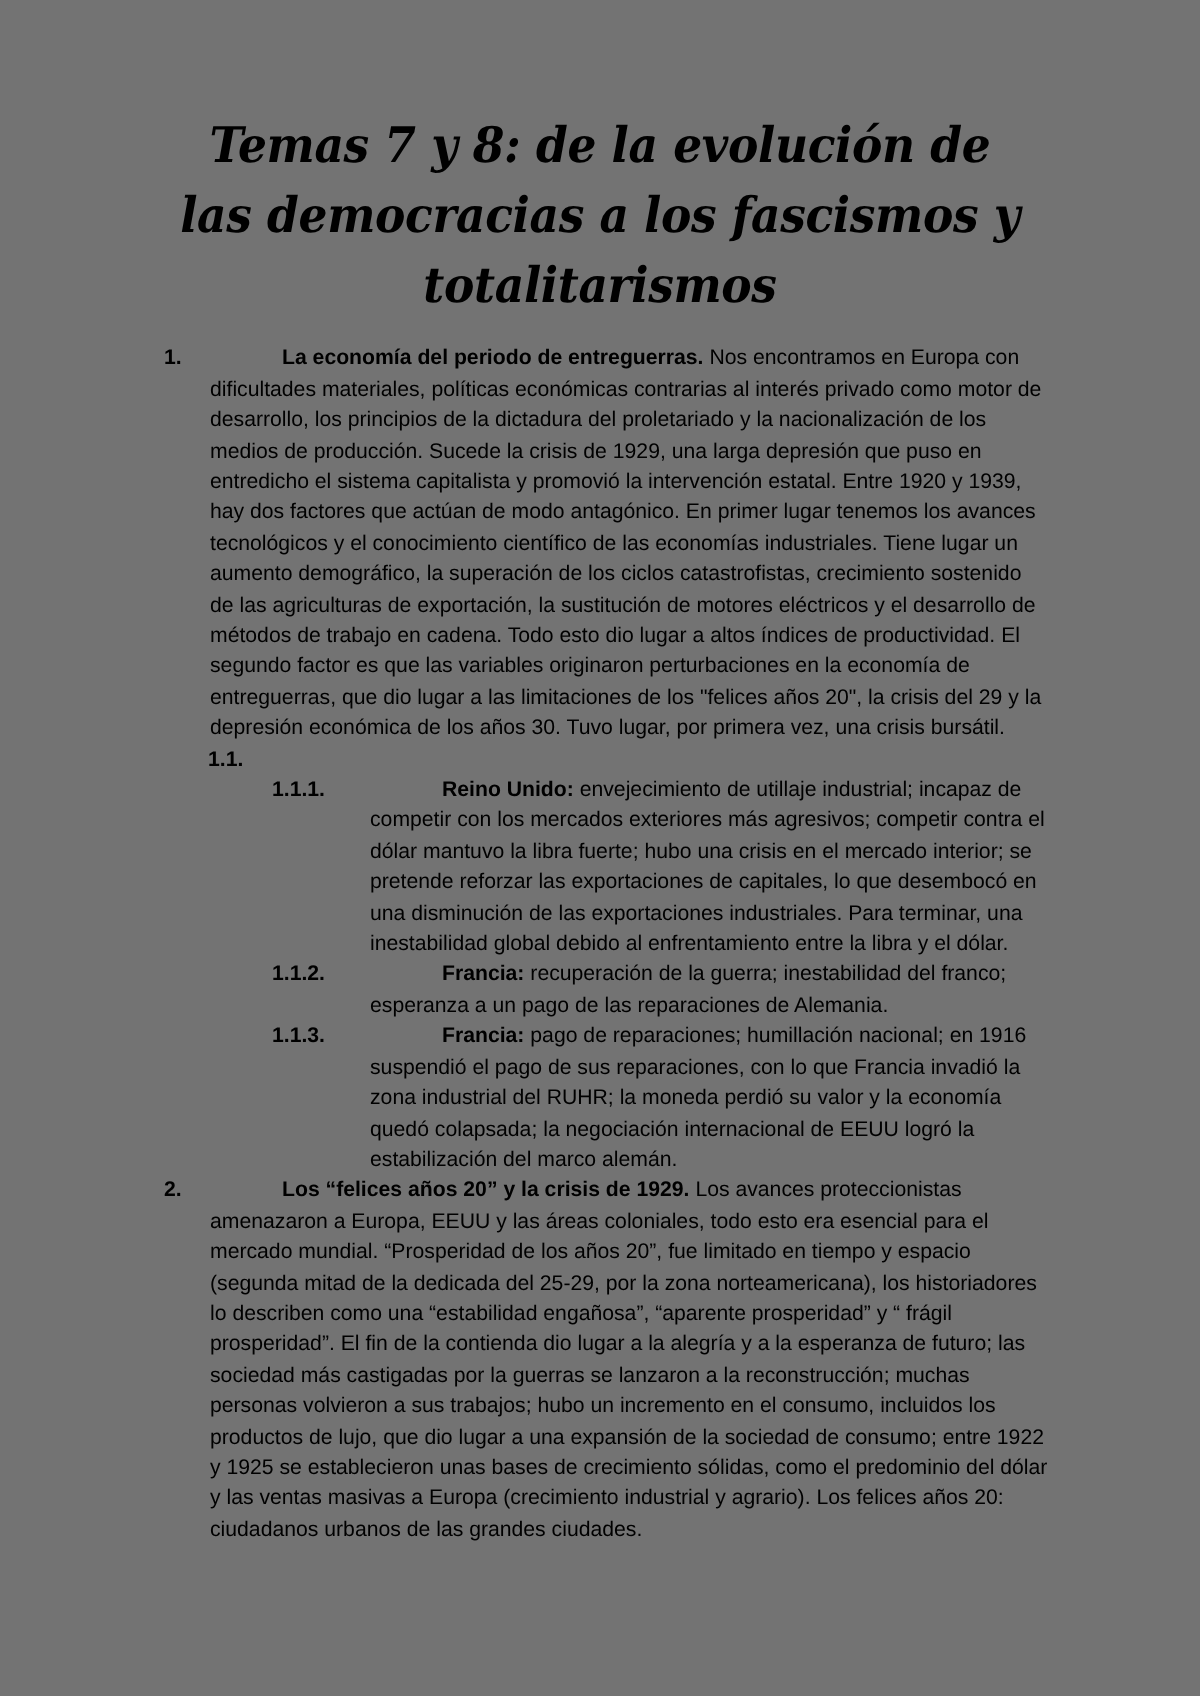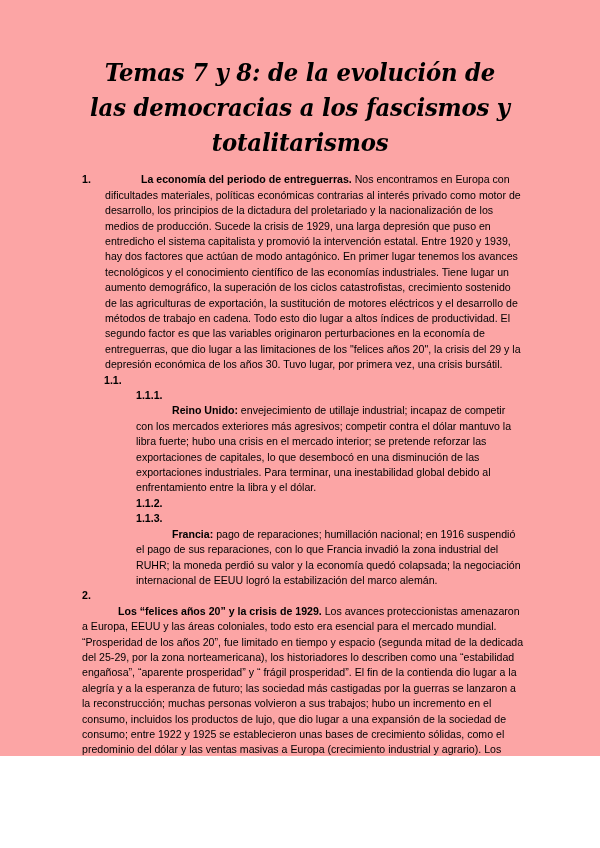--- a/index.html
+++ b/index.html
@@ -4,22 +4,22 @@
 <title>Temas 7 y 8</title>
 <style>
   html, body {
     margin: 0;
     padding: 0;
     background: #ffffff;
   }
   .page {
     position: relative;
     width: 600px;
-    height: 756px;
-    background: #fca5a5;
+    height: 848px;
+    background: #737373;
     overflow: hidden;
     box-sizing: border-box;
     font-family: "Liberation Sans", sans-serif;
     color: #000000;
     -webkit-font-smoothing: antialiased;
   }
 
   .doc-title {
     margin: 0;
     padding: 56px 72px 0 72px;
@@ -41,21 +41,21 @@
   }
 
   
   .item {
     display: flex;
     align-items: flex-start;
     font-size: 10.6px;
     line-height: 1.455;
     text-align: left;
   }
-  .item + .item { margin-top: 0; flex-direction: column; }
+  .item + .item { margin-top: 0; }
 
   .marker {
     flex: 0 0 auto;
     font-weight: bold;
     white-space: nowrap;
   }
   .content {
     flex: 1 1 auto;
     min-width: 0;
   }
@@ -95,20 +95,23 @@
 
     <div class="item lvl3">
       <span class="marker">1.1.1.</span>
       <div class="content">
         <p class="para"><span class="lead">Reino Unido:</span><span> envejecimiento de utillaje industrial; incapaz de competir con los mercados exteriores más agresivos; competir contra el dólar mantuvo la libra fuerte; hubo una crisis en el mercado interior; se pretende reforzar las exportaciones de capitales, lo que desembocó en una disminución de las exportaciones industriales. Para terminar, una inestabilidad global debido al enfrentamiento entre la libra y el dólar.</span></p>
       </div>
     </div>
 
     <div class="item lvl3">
       <span class="marker">1.1.2.</span>
+      <div class="content">
+        <p class="para"><span class="lead">Francia:</span><span> recuperación de la guerra; inestabilidad del franco; esperanza a un pago de las reparaciones de Alemania.</span></p>
+      </div>
     </div>
 
     <div class="item lvl3">
       <span class="marker">1.1.3.</span>
       <div class="content">
         <p class="para"><span class="lead">Francia:</span><span> pago de reparaciones; humillación nacional; en 1916 suspendió el pago de sus reparaciones, con lo que Francia invadió la zona industrial del RUHR; la moneda perdió su valor y la economía quedó colapsada; la negociación internacional de EEUU logró la estabilización del marco alemán.</span></p>
       </div>
     </div>
 
     <div class="item lvl1">

